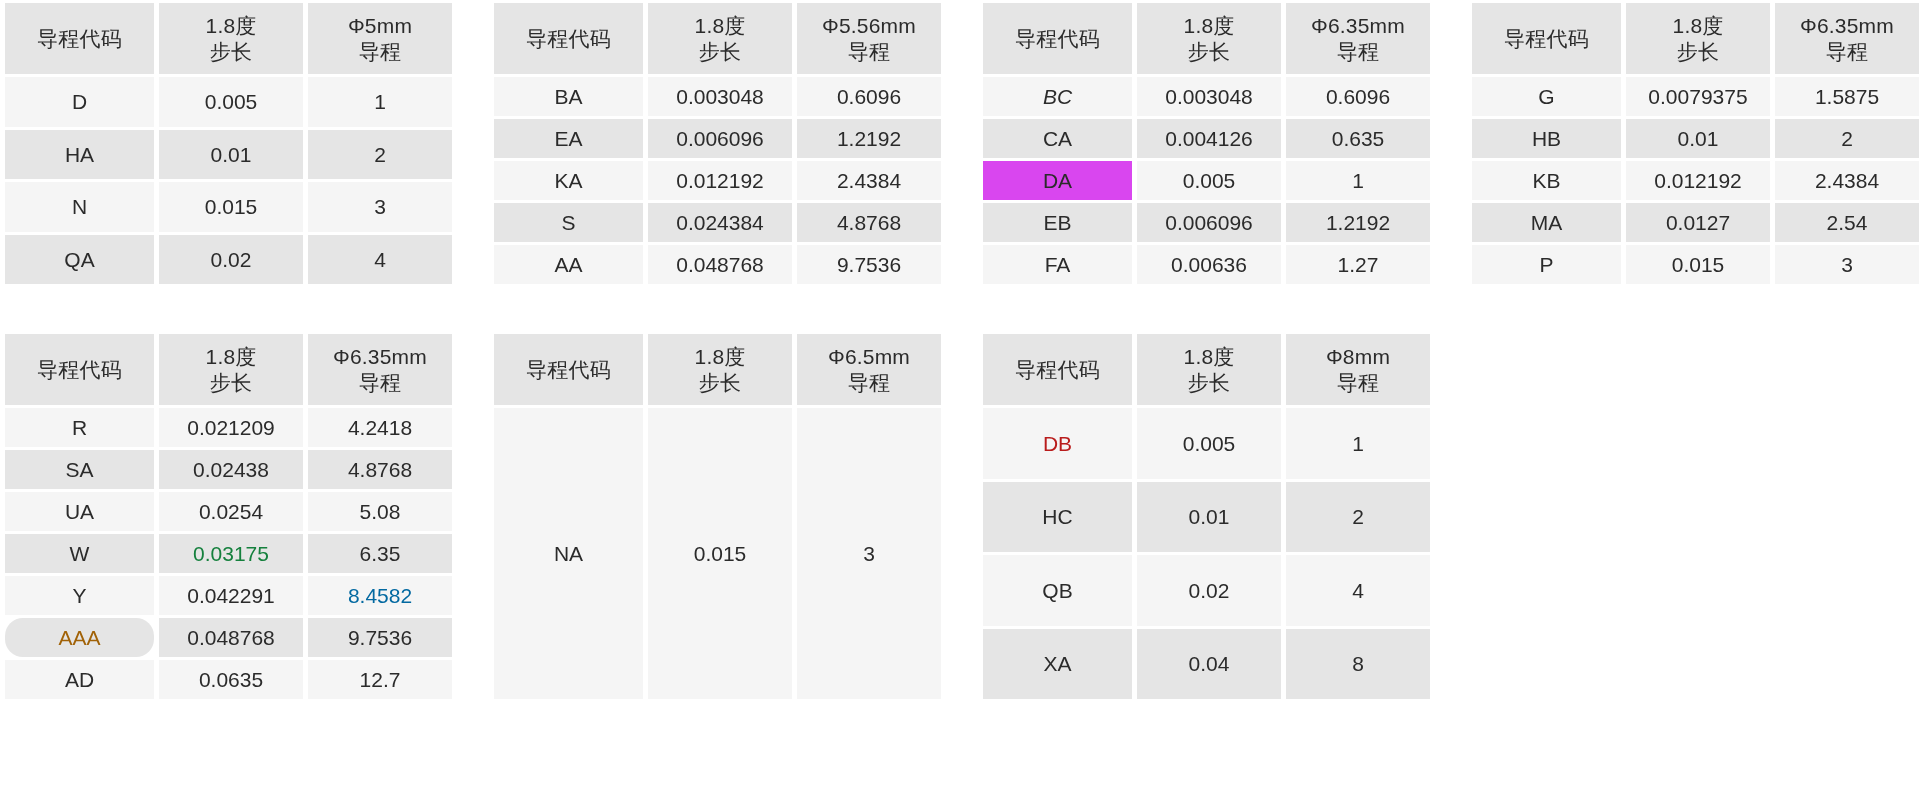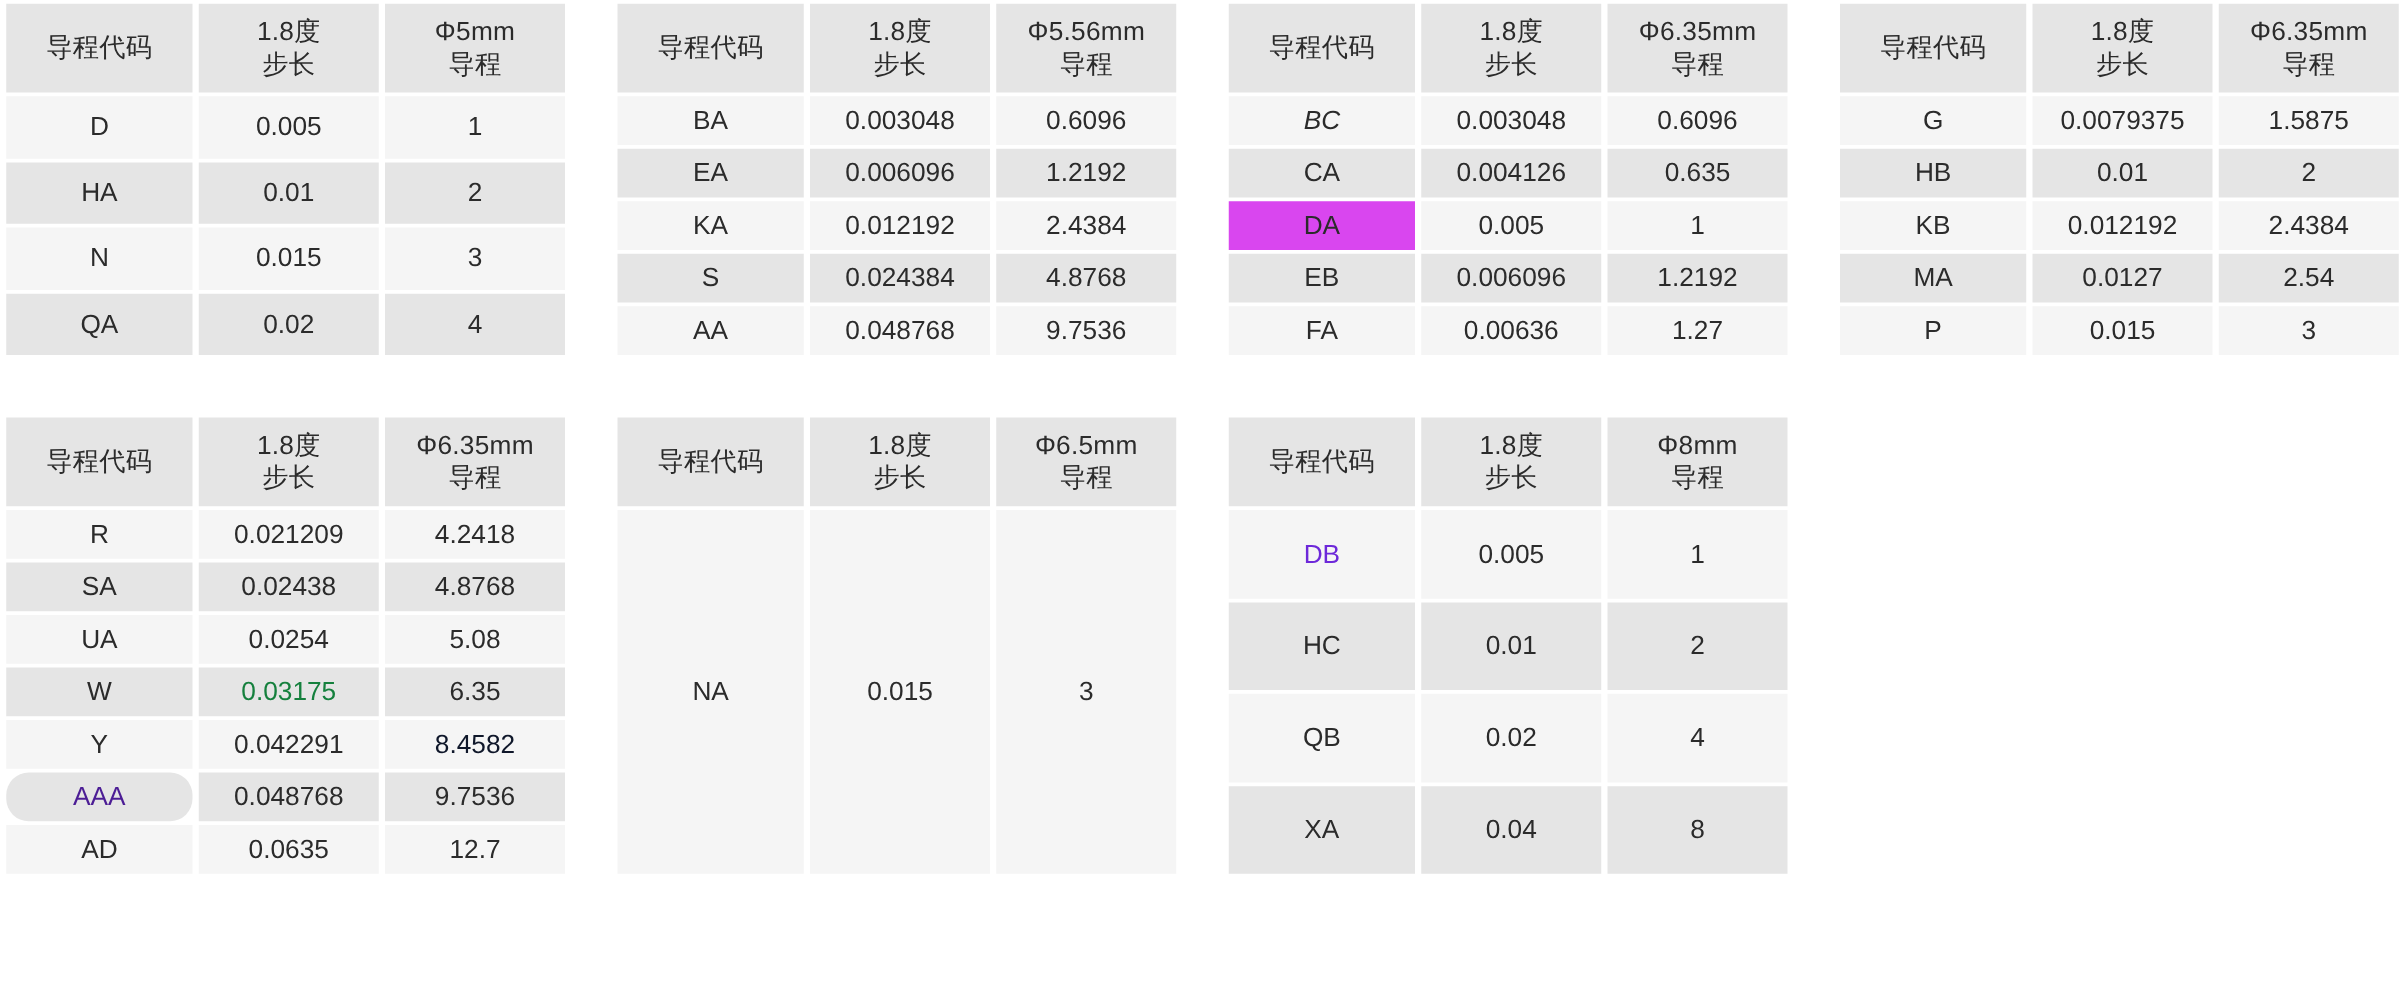--- a/index.html
+++ b/index.html
@@ -316,24 +316,24 @@
             <td style="background: rgb(245, 245, 245); color: rgb(43, 43, 43);">5.08</td>
           </tr>
           <tr class="row-even">
             <td style="background: rgb(229, 229, 229); color: rgb(43, 43, 43);">W</td>
             <td style="background: rgb(229, 229, 229); color: #15803d;">0.03175</td>
             <td style="background: rgb(229, 229, 229); color: rgb(43, 43, 43);">6.35</td>
           </tr>
           <tr class="row-odd">
             <td style="background: rgb(245, 245, 245); color: rgb(43, 43, 43);">Y</td>
             <td style="background: rgb(245, 245, 245); color: rgb(43, 43, 43);">0.042291</td>
-            <td style="background: rgb(245, 245, 245); color: #0f172a;">8.4582</td>
-          </tr>
-          <tr class="row-even">
-            <td style="background: rgb(229, 229, 229); color: #4c1d95; border-radius: 18px;">AAA</td>
+            <td style="background: rgb(245, 245, 245); color: #0369a1;">8.4582</td>
+          </tr>
+          <tr class="row-even">
+            <td style="background: rgb(229, 229, 229); color: #a16207; border-radius: 18px;">AAA</td>
             <td style="background: rgb(229, 229, 229); color: rgb(43, 43, 43);">0.048768</td>
             <td style="background: rgb(229, 229, 229); color: rgb(43, 43, 43);">9.7536</td>
           </tr>
           <tr class="row-odd">
             <td style="background: rgb(245, 245, 245); color: rgb(43, 43, 43);">AD</td>
             <td style="background: rgb(245, 245, 245); color: rgb(43, 43, 43);">0.0635</td>
             <td style="background: rgb(245, 245, 245); color: rgb(43, 43, 43);">12.7</td>
           </tr>
         </tbody>
       </table>
@@ -382,21 +382,21 @@
               <span class="hdr-l2">步长</span>
             </th>
             <th style="background: rgb(229, 229, 229); color: rgb(43, 43, 43);">
               <span class="hdr-l1">Φ8mm</span>
               <span class="hdr-l2">导程</span>
             </th>
           </tr>
         </thead>
         <tbody>
           <tr class="row-odd">
-            <td style="background: rgb(245, 245, 245); color: #6d28d9;">DB</td>
+            <td style="background: rgb(245, 245, 245); color: #b91c1c;">DB</td>
             <td style="background: rgb(245, 245, 245); color: rgb(43, 43, 43);">0.005</td>
             <td style="background: rgb(245, 245, 245); color: rgb(43, 43, 43);">1</td>
           </tr>
           <tr class="row-even">
             <td style="background: rgb(229, 229, 229); color: rgb(43, 43, 43);">HC</td>
             <td style="background: rgb(229, 229, 229); color: rgb(43, 43, 43);">0.01</td>
             <td style="background: rgb(229, 229, 229); color: rgb(43, 43, 43);">2</td>
           </tr>
           <tr class="row-odd">
             <td style="background: rgb(245, 245, 245); color: rgb(43, 43, 43);">QB</td>

